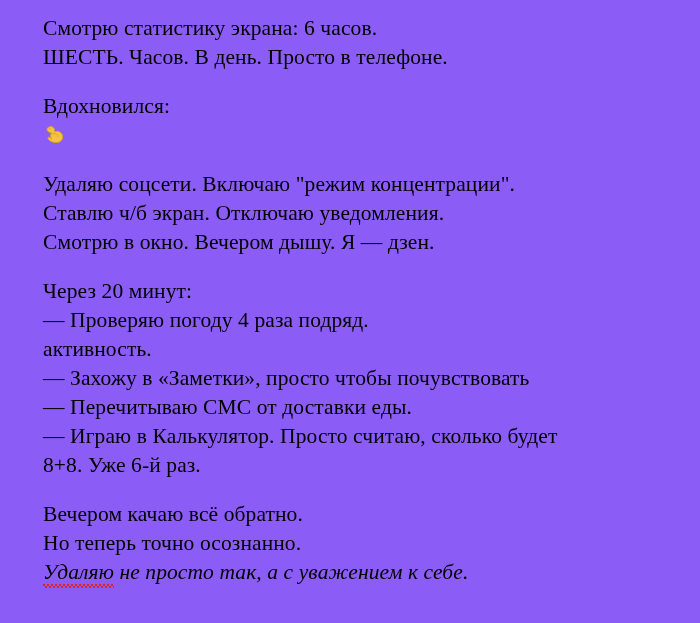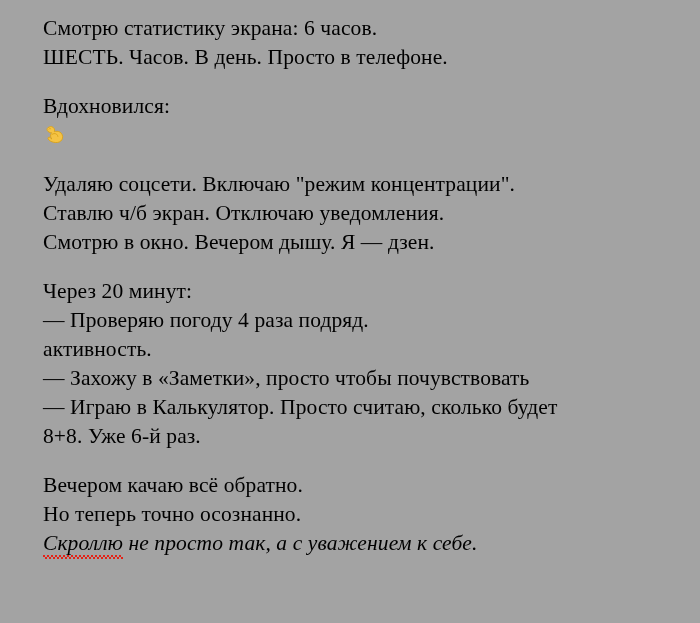--- a/index.html
+++ b/index.html
@@ -13,21 +13,21 @@
     overflow: hidden;
     font-family: "Liberation Serif", "DejaVu Serif", serif;
     color: #000000;
   }
 
   #post-body {
     box-sizing: border-box;
     width: 700px;
     height: 623px;
     padding: 14px 12px 10px 43px;
-    background: #a3a3a3;
+    background: #8b5cf6;
   }
 
   .para {
     margin: 0 0 20px 0;
     padding: 0;
   }
   .para:last-child {
     margin-bottom: 12px;
   }
 
@@ -108,23 +108,24 @@
     <span class="line">Удаляю соцсети. Включаю "режим концентрации".</span>
     <span class="line">Ставлю ч/б экран. Отключаю уведомления.</span>
     <span class="line">Смотрю в окно. Вечером дышу. Я — дзен.</span>
   </p>
 
   <p class="para">
     <span class="line">Через 20 минут:</span>
     <span class="line">— Проверяю погоду 4 раза подряд.</span>
     <span class="line">активность.</span>
     <span class="line">— Захожу в «Заметки», просто чтобы почувствовать</span>
+    <span class="line">— Перечитываю СМС от доставки еды.</span>
     <span class="line">— Играю в Калькулятор. Просто считаю, сколько будет</span>
     <span class="line">8+8. Уже 6-й раз.</span>
   </p>
 
   <p class="para">
     <span class="line">Вечером качаю всё обратно.</span>
     <span class="line">Но теперь точно осознанно.</span>
-    <span class="line italic"><span class="misspelled">Скроллю</span><span> не просто так, а с уважением к себе.</span></span>
+    <span class="line italic"><span class="misspelled">Удаляю</span><span> не просто так, а с уважением к себе.</span></span>
   </p>
 
 </div>
 
 </body></html>

